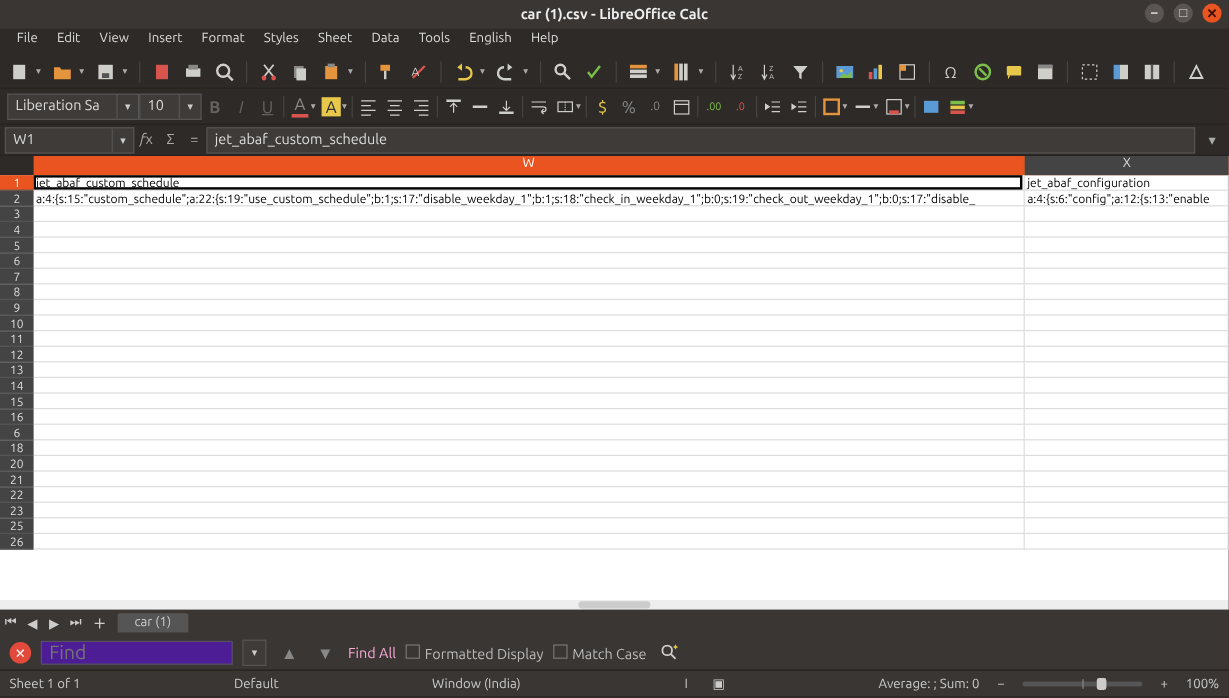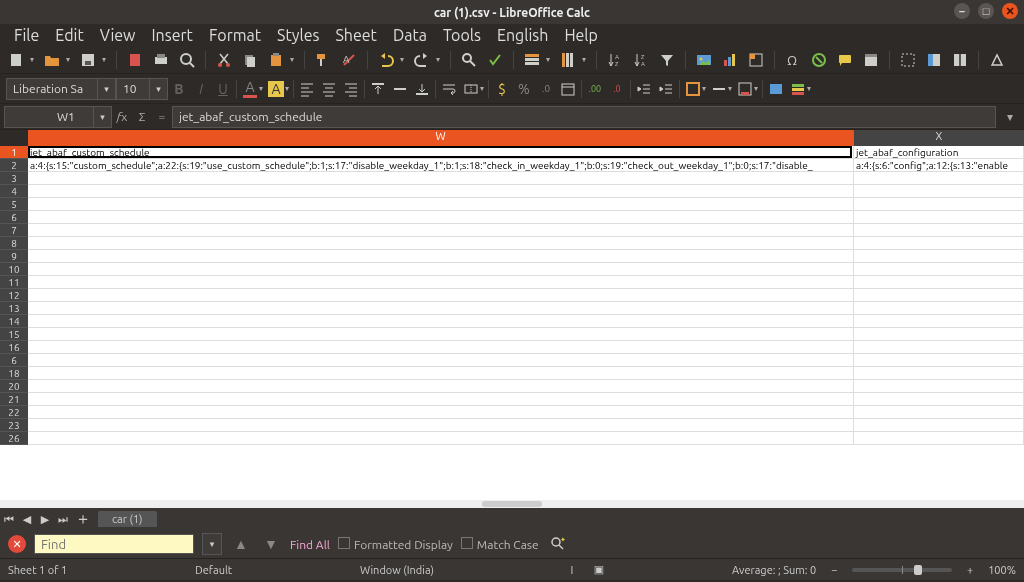--- a/index.html
+++ b/index.html
@@ -6,41 +6,41 @@
 html, body { width: 1024px; height: 582px; overflow: hidden; background: #2e2a27; color: #ddd; }
 
 
 .titlebar { height: 24px; background: #3a3634; display: flex; align-items: center; justify-content: center; position: relative; font-size: 12px; font-weight: bold; color: #eee; }
 .titlebar .win-controls { position: absolute; right: 6px; top: 3px; display: flex; gap: 8px; align-items: center; }
 .winbtn { width: 16px; height: 16px; border-radius: 50%; display: flex; align-items: center; justify-content: center; font-size: 11px; color: #333; }
 .winbtn.min, .winbtn.max { background: #5a5552; color: #ddd; }
 .winbtn.close { background: #e95420; color: #3a1005; }
 
 
-.menubar { height: 22px; display: flex; align-items: flex-start; padding: 0 6px; font-size: 16px; color: #ddd; background: #2e2a27; }
+.menubar { height: 22px; display: flex; align-items: flex-start; padding: 0 6px; font-size: 11px; color: #ddd; background: #2e2a27; }
 .menubar > div { padding: 2px 8px; }
 
 
 .toolbar { height: 28px; display: flex; align-items: center; padding: 0 6px; gap: 6px; background: #2e2a27; border-bottom: 1px solid #252220; }
 .tb-sep { width: 1px; height: 18px; background: #444; margin: 0 2px; }
 .tb-btn { width: 20px; height: 20px; display: flex; align-items: center; justify-content: center; fill: #cfcfca; color: #cfcfca; }
 .tb-btn svg { width: 16px; height: 16px; }
 .tb-dd { width: 8px; height: 20px; display:flex; align-items:center; justify-content:center; color:#aaa; font-size:8px; margin-left:-4px;}
 
 
 .fontrow { height: 30px; display: flex; align-items: center; padding: 0 6px; gap: 0; background: #2e2a27; border-bottom: 1px solid #252220; }
 .combo { background: #3f3b38; border: 1px solid #555; height: 22px; display: flex; align-items: center; font-size: 12px; }
 .combo .txt { padding: 0 6px; flex: 1; }
 .combo .arrow { width: 18px; text-align: center; font-size: 9px; color: #ccc; border-left: 1px solid #555; height: 100%; display: flex; align-items: center; justify-content: center; }
 .fmt-btn { width: 22px; height: 22px; display: flex; align-items: center; justify-content: center; color: #888; font-size: 14px; }
 .fmt-btn.dim { opacity: .6; }
 
 
 .refrow { height: 26px; display: flex; align-items: center; background: #2e2a27; border-bottom: 1px solid #252220; }
-.namebox { width: 108px; padding-left: 46px; }
+.namebox { width: 108px; }
 .formula-input { flex: 1; background: #3f3b38; border: 1px solid #555; height: 22px; font-size: 12px; padding: 0 6px; color: #ddd; margin-right: 4px; }
 .fx-btn { width: 20px; color: #aaa; font-size: 12px; text-align: center; }
 
 
 .sheet-area { position: relative; background: #fff; color: #000; height: 370px; overflow: hidden; }
 .colhdr { height: 16px; display: flex; background: #e95420; color: #fff; font-size: 11px; position: relative; }
 .rownum-spacer { width: 28px; background: #2e2a27; }
 .colW { flex: 0 0 826px; text-align: center; border-right: 1px solid #c06030; }
 .colX { flex: 1; text-align: center; }
 .rows { position: relative; }
@@ -57,21 +57,21 @@
 
 
 .tabbar { height: 22px; background: #3a3634; display: flex; align-items: center; font-size: 11px; color: #ccc; }
 .tabnav { width: 18px; text-align: center; }
 .tabadd { width: 22px; font-size: 16px; text-align: center; }
 .tab { background: #555; padding: 2px 14px; border-radius: 2px 2px 0 0; margin-left: 4px; }
 
 
 .findbar { height: 28px; background: #3a3634; display: flex; align-items: center; gap: 8px; padding: 0 8px; font-size: 12px; color: #bbb; }
 .closeX { width: 18px; height: 18px; border-radius: 50%; background: #e24a3b; color: #fff; display: flex; align-items: center; justify-content: center; font-size: 11px; }
-.findinput { background: #fef9c3; border: 1px solid #555; height: 20px; width: 160px; padding: 0 6px; color: #888; font-size: 13px; }
+.findinput { background: #4c1d95; border: 1px solid #555; height: 20px; width: 160px; padding: 0 6px; color: #888; font-size: 16px; }
 .chkbox { width: 12px; height: 12px; border: 1px solid #777; display: inline-block; margin-right: 4px; }
 
 
 .statusbar { height: 22px; background: #3a3634; display: flex; align-items: center; font-size: 11px; color: #ccc; padding: 0 8px; gap: 12px; border-top: 1px solid #252220; }
 .statusbar .spacer { flex: 1; }
 .zoom-slider { width: 100px; height: 4px; background: #555; position: relative; border-radius: 2px; }
 .zoom-slider .knob { position: absolute; right: 30px; top: -3px; width: 8px; height: 10px; background: #ccc; border-radius: 2px; }
 .zoom-slider .mid { position:absolute; left:50%; top:-2px; width:1px; height:8px; background:#888;}
 
 
@@ -563,20 +563,25 @@
         <div class="cell cellW"></div>
         <div class="cell cellX"></div>
       </div>
       <div class="row">
         <div class="rownum">22</div>
         <div class="cell cellW"></div>
         <div class="cell cellX"></div>
       </div>
       <div class="row">
         <div class="rownum">23</div>
+        <div class="cell cellW"></div>
+        <div class="cell cellX"></div>
+      </div>
+      <div class="row">
+        <div class="rownum">25</div>
         <div class="cell cellW"></div>
         <div class="cell cellX"></div>
       </div>
       <div class="row">
         <div class="rownum">26</div>
         <div class="cell cellW"></div>
         <div class="cell cellX"></div>
       </div>
     </div>
   <div class="cell-cursor" style="left:28px;top:16px;width:824px;height:12px"></div>

